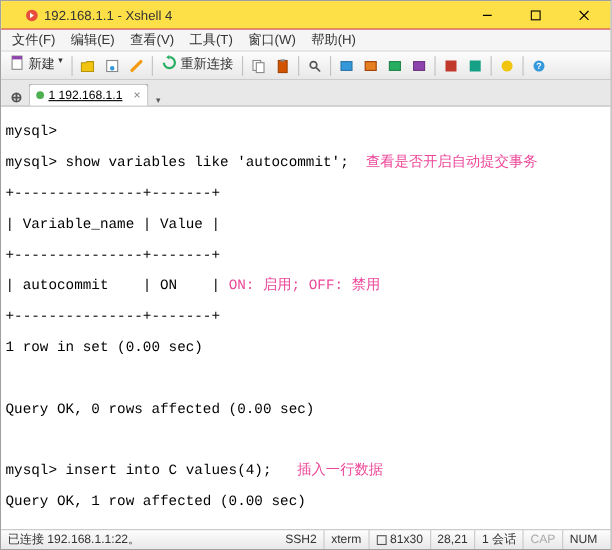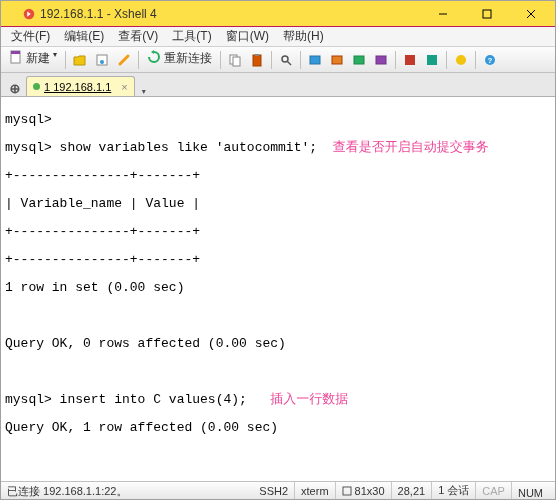--- a/index.html
+++ b/index.html
@@ -11,27 +11,27 @@
 .titlebar .winbtn { width: 44px; height: 24px; display: flex; align-items: center; justify-content: center; cursor: pointer; }
 .titlebar .winbtn svg { width: 10px; height: 10px; }
 .menubar { display: flex; align-items: center; height: 20px; padding: 0 4px; background: #f5f5f5; border-bottom: 1px solid #d0d0d0; gap: 2px; }
 .menubar .menu { padding: 2px 6px; font-size: 12px; color: #333; cursor: pointer; }
 .toolbar { display: flex; align-items: center; height: 26px; padding: 0 4px; background: linear-gradient(#fdfdfd,#e8e8e8); border-bottom: 1px solid #c0c0c0; gap: 2px; }
 .tbtn { width: 20px; height: 20px; display: flex; align-items: center; justify-content: center; cursor: pointer; border-radius: 2px; }
 .tbtn-label { display: flex; align-items: flex-start; gap: 3px; padding: 0 4px; height: 20px; cursor: pointer; font-size: 12px; color: #333; }
 .sep { width: 1px; height: 18px; background: #c0c0c0; margin: 0 2px; }
 .tabbar { display: flex; align-items: flex-end; height: 24px; background: #e8e8e8; border-bottom: 1px solid #b0b0b0; padding: 2px 6px 0; gap: 3px; }
 .tab-plus { width: 16px; height: 16px; display: flex; align-items: center; justify-content: center; cursor: pointer; color: #555; font-size: 13px; font-weight: bold; }
-.tab { background: #fef9c3; border: 1px solid #b0b0b0; border-bottom: none; border-radius: 3px 3px 0 0; padding: 2px 6px; display: flex; align-items: center; gap: 4px; height: 20px; font-size: 11px; }
+.tab { background: #ffffff; border: 1px solid #b0b0b0; border-bottom: none; border-radius: 3px 3px 0 0; padding: 2px 6px; display: flex; align-items: center; gap: 4px; height: 20px; font-size: 11px; }
 .tab .dot { width: 7px; height: 7px; background: #4caf50; border-radius: 50%; }
 .tab .close { margin-left: 6px; cursor: pointer; color: #888; font-size: 11px; }
 .terminal { flex: 1; background: #fff; font-family: "Courier New", monospace; font-size: 13px; line-height: 14px; padding: 2px 4px; overflow: hidden; position: relative; color: #000; white-space: pre; }
 .terminal .line { min-height: 14px; }
 .c-red { color: #ec4899; }
-.statusbar { height: 18px; background: linear-gradient(#fdfdfd,#e8e8e8); border-top: 1px solid #c0c0c0; display: flex; align-items: flex-end; font-size: 11px; padding: 0 6px; color: #333; }
+.statusbar { height: 18px; background: linear-gradient(#fdfdfd,#e8e8e8); border-top: 1px solid #c0c0c0; display: flex; align-items: center; font-size: 11px; padding: 0 6px; color: #333; }
 .statusbar .cell { padding: 0 6px; border-right: 1px solid #c8c8c8; height: 100%; display: flex; align-items: center; }
 .statusbar .spacer { flex: 1; }
 </style>
 </head>
 <body>
 
 <div class="titlebar">
   <svg class="icon" viewBox="0 0 16 16">
       <circle cx="8" cy="8" r="6" fill="#e74c3c"></circle>
       <path d="M6 5 L10 8 L6 11 Z" fill="#fff"></path>
@@ -176,20 +176,21 @@
   </div>
   <span style="margin-left:4px;font-size:8px;color:#555;">▾</span>
 </div>
 
 <div class="terminal">
 <div class="line"><span>mysql&gt;</span></div>
 <div class="line"><span>mysql&gt; show variables like 'autocommit';</span><span class="c-red">  查看是否开启自动提交事务</span></div>
 <div class="line"><span>+---------------+-------+</span></div>
 <div class="line"><span>| Variable_name | Value |</span></div>
 <div class="line"><span>+---------------+-------+</span></div>
+<div class="line"><span>| autocommit    | ON    |</span><span class="c-red"> ON: 启用; OFF: 禁用</span></div>
 <div class="line"><span>+---------------+-------+</span></div>
 <div class="line"><span>1 row in set (0.00 sec)</span></div>
 <div class="line"><span></span></div>
 <div class="line"><span>Query OK, 0 rows affected (0.00 sec)</span></div>
 <div class="line"><span></span></div>
 <div class="line"><span>mysql&gt; insert into C values(4);</span><span class="c-red">   插入一行数据</span></div>
 <div class="line"><span>Query OK, 1 row affected (0.00 sec)</span></div>
 
 
 

